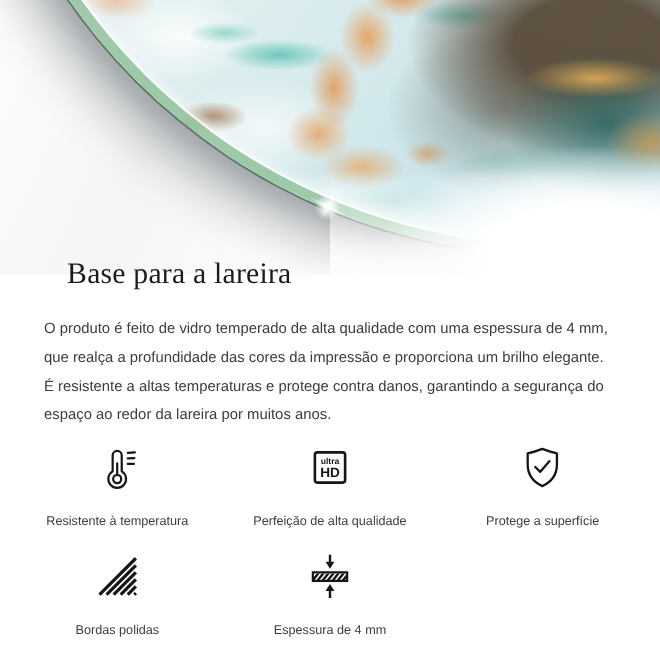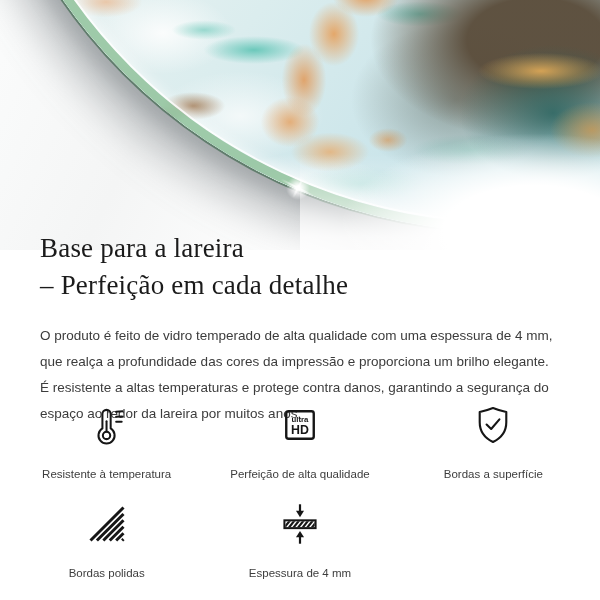--- a/index.html
+++ b/index.html
@@ -69,21 +69,21 @@
     background:radial-gradient(circle at 50% 50%, rgba(255,255,255,1) 0 2px, rgba(255,255,255,.75) 5px, rgba(255,255,255,0) 12px); }
   .sparkle::before, .sparkle::after {
     content:""; position:absolute; left:50%; top:50%; background:linear-gradient(90deg, rgba(255,255,255,0), rgba(255,255,255,.95), rgba(255,255,255,0));
   }
   .sparkle::before { width:38px; height:2px; transform:translate(-50%,-50%) rotate(27deg); }
   .sparkle::after  { width:22px; height:2px; transform:translate(-50%,-50%) rotate(117deg); }
 
   
   .content { position:absolute; left:0; top:230px; width:600px; padding:0 40px; z-index:5; }
   .title { font-family:"Liberation Serif","DejaVu Serif",serif; font-weight:400;
-           font-size:27px; line-height:37px; color:#1b1b1b; letter-spacing:.2px; }
+           font-size:27px; line-height:37px; color:#1b1b1b; letter-spacing:.2px;margin-left:21px; }
   .title span { display:block; }
   .desc { margin-top:19px; max-width:523px; font-size:13.5px; line-height:26px; color:#3c3c3c; }
 
   
   .features { position:absolute; left:10px; top:402px; width:580px;
               display:grid; grid-template-columns:1fr 1fr 1fr; row-gap:21px; z-index:5; }
   .feature { display:flex; flex-direction:column; align-items:center; }
   .ficon { height:46px; display:flex; align-items:center; justify-content:center; }
   .ficon svg { display:block; }
   .flabel { margin-top:20px; font-size:11.5px; color:#3d3d3d; }
@@ -100,21 +100,20 @@
       <div class="glass-art"></div>
       <div class="glass-rim"></div>
     </div>
     <div class="hero-fade"></div>
     <div class="sparkle"></div>
   </div>
 
   <div class="content">
     <h1 class="title">
       <span>Base para a lareira</span>
-      <span>– Perfeição em cada detalhe</span>
     </h1>
     <p class="desc">O produto é feito de vidro temperado de alta qualidade com uma espessura de 4 mm, que realça a profundidade das cores da impressão e proporciona um brilho elegante. É resistente a altas temperaturas e protege contra danos, garantindo a segurança do espaço ao redor da lareira por muitos anos.</p>
   </div>
 
   <div class="features">
 
     <div class="feature">
       <div class="ficon">
         <svg width="44" height="44" viewBox="0 0 48 48" fill="none" stroke="#161616" stroke-width="2.2" stroke-linecap="round" stroke-linejoin="round">
           <path d="M19,27.8 L19,12 A4.5,4.5 0 0 1 28,12 L28,27.8 A8.8,8.8 0 1 1 19,27.8 Z"></path>
@@ -139,21 +138,21 @@
       <div class="flabel">Perfeição de alta qualidade</div>
     </div>
 
     <div class="feature">
       <div class="ficon">
         <svg width="44" height="44" viewBox="0 0 48 48" fill="none" stroke="#161616" stroke-width="2.3" stroke-linecap="round" stroke-linejoin="round">
           <path d="M24,5.5 C28,7.1 33,8.7 38.5,9.9 L38.5,21 C38.5,31.5 32.8,38.3 24,42.5 C15.2,38.3 9.5,31.5 9.5,21 L9.5,9.9 C15,8.7 20,7.1 24,5.5 Z"></path>
           <path d="M17,23.5 L22,28.3 L31,17.8"></path>
         </svg>
       </div>
-      <div class="flabel">Bordas a superfície</div>
+      <div class="flabel">Protege a superfície</div>
     </div>
 
 
     <div class="feature">
       <div class="ficon">
         <svg width="44" height="44" viewBox="0 0 48 48" fill="none" stroke="#161616" stroke-width="3.2" stroke-linecap="butt">
           <line x1="6" y1="42" x2="42" y2="6"></line>
           <line x1="13" y1="42" x2="42" y2="13"></line>
           <line x1="20" y1="42" x2="42" y2="20"></line>
           <line x1="27" y1="42" x2="42" y2="27"></line>

